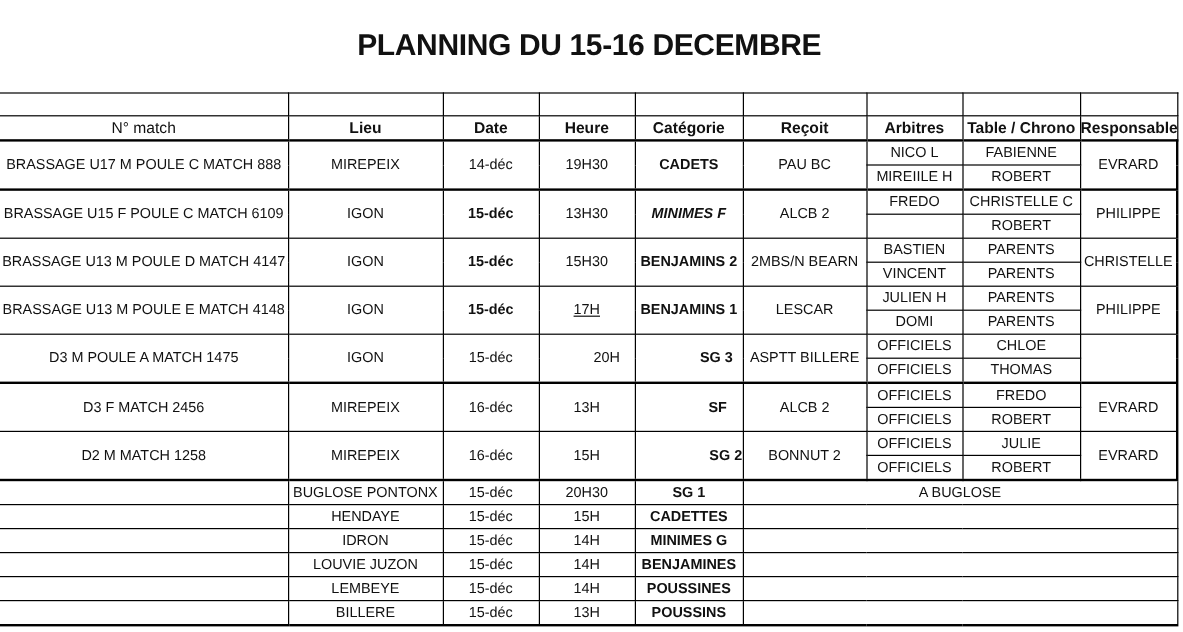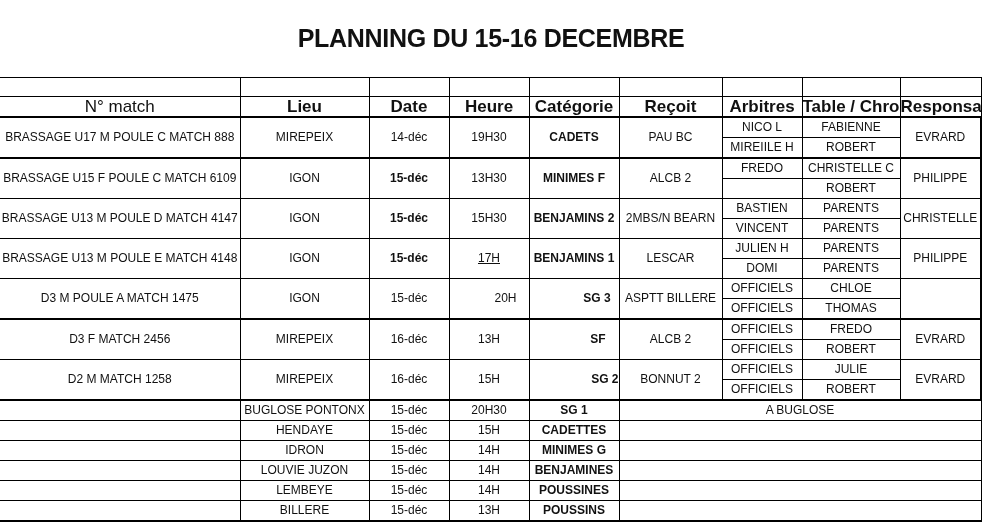--- a/index.html
+++ b/index.html
@@ -4,21 +4,21 @@
 <style>
   html, body { margin: 0; padding: 0; background: #ffffff; }
   body { width: 986px; height: 527px; position: relative; overflow: hidden;
          font-family: "Liberation Sans", sans-serif; color: #111; }
   .title { position: absolute; left: 0; top: 24px; width: 982px; text-align: center;
            font-size: 25px; font-weight: bold; letter-spacing: -0.3px; }
   .grid { position: absolute; left: 0; top: 77px; width: 982px; }
   table { border-collapse: collapse; table-layout: fixed; width: 982px; }
   td { border: 1px solid #000; text-align: center; vertical-align: middle; padding: 0;
        font-size: 12px; white-space: nowrap; overflow: hidden; height: 19px; line-height: 19px; }
-  tr.head td { font-weight: bold; font-size: 17px; }
+  tr.head td { font-weight: bold; font-size: 13px; }
   tr.thick-top td { border-top: 2px solid #000; }
   td.b { font-weight: bold; }
   td.thick-right { border-right: 2px solid #000; }
   tr.blank-top td { height: 18px; }
   .col0 { width: 240px; } .col1 { width: 129px; } .col2 { width: 80px; } .col3 { width: 80px; }
   .col4 { width: 90px; } .col5 { width: 103px; } .col6 { width: 80px; } .col7 { width: 98px; } .col8 { width: 81px; }
   td.nb-left0 { border-left: none; }
   tr.last td { border-bottom: 2px solid #000; }
 </style>
 </head>
@@ -75,21 +75,21 @@
         </tr>
         <tr>
           <td>MIREIILE H</td>
           <td>ROBERT</td>
         </tr>
         <tr class="thick-top-row thick-top">
           <td rowspan="2" class="nb-left0" style="border-top: 2px solid rgb(0, 0, 0); height: 39px;">BRASSAGE U15 F POULE C MATCH 6109</td>
           <td rowspan="2" style="border-top: 2px solid rgb(0, 0, 0); height: 39px;">IGON</td>
           <td rowspan="2" class="b" style="border-top: 2px solid rgb(0, 0, 0); height: 39px;">15-déc</td>
           <td rowspan="2" style="border-top: 2px solid rgb(0, 0, 0); height: 39px;">13H30</td>
-          <td rowspan="2" class="b" style="border-top: 2px solid rgb(0, 0, 0); height: 39px;">MINIMES F</td>
+          <td rowspan="2" class="b" style="border-top: 2px solid rgb(0, 0, 0); height: 39px; font-style: italic;">MINIMES F</td>
           <td rowspan="2" style="border-top: 2px solid rgb(0, 0, 0); height: 39px;">ALCB 2</td>
           <td style="border-top: 2px solid rgb(0, 0, 0);">FREDO</td>
           <td style="border-top: 2px solid rgb(0, 0, 0);">CHRISTELLE C</td>
           <td rowspan="2" class="thick-right" style="border-top: 2px solid rgb(0, 0, 0); height: 39px;">PHILIPPE</td>
         </tr>
         <tr>
           <td></td>
           <td>ROBERT</td>
         </tr>
         <tr class="thick-top-row">

